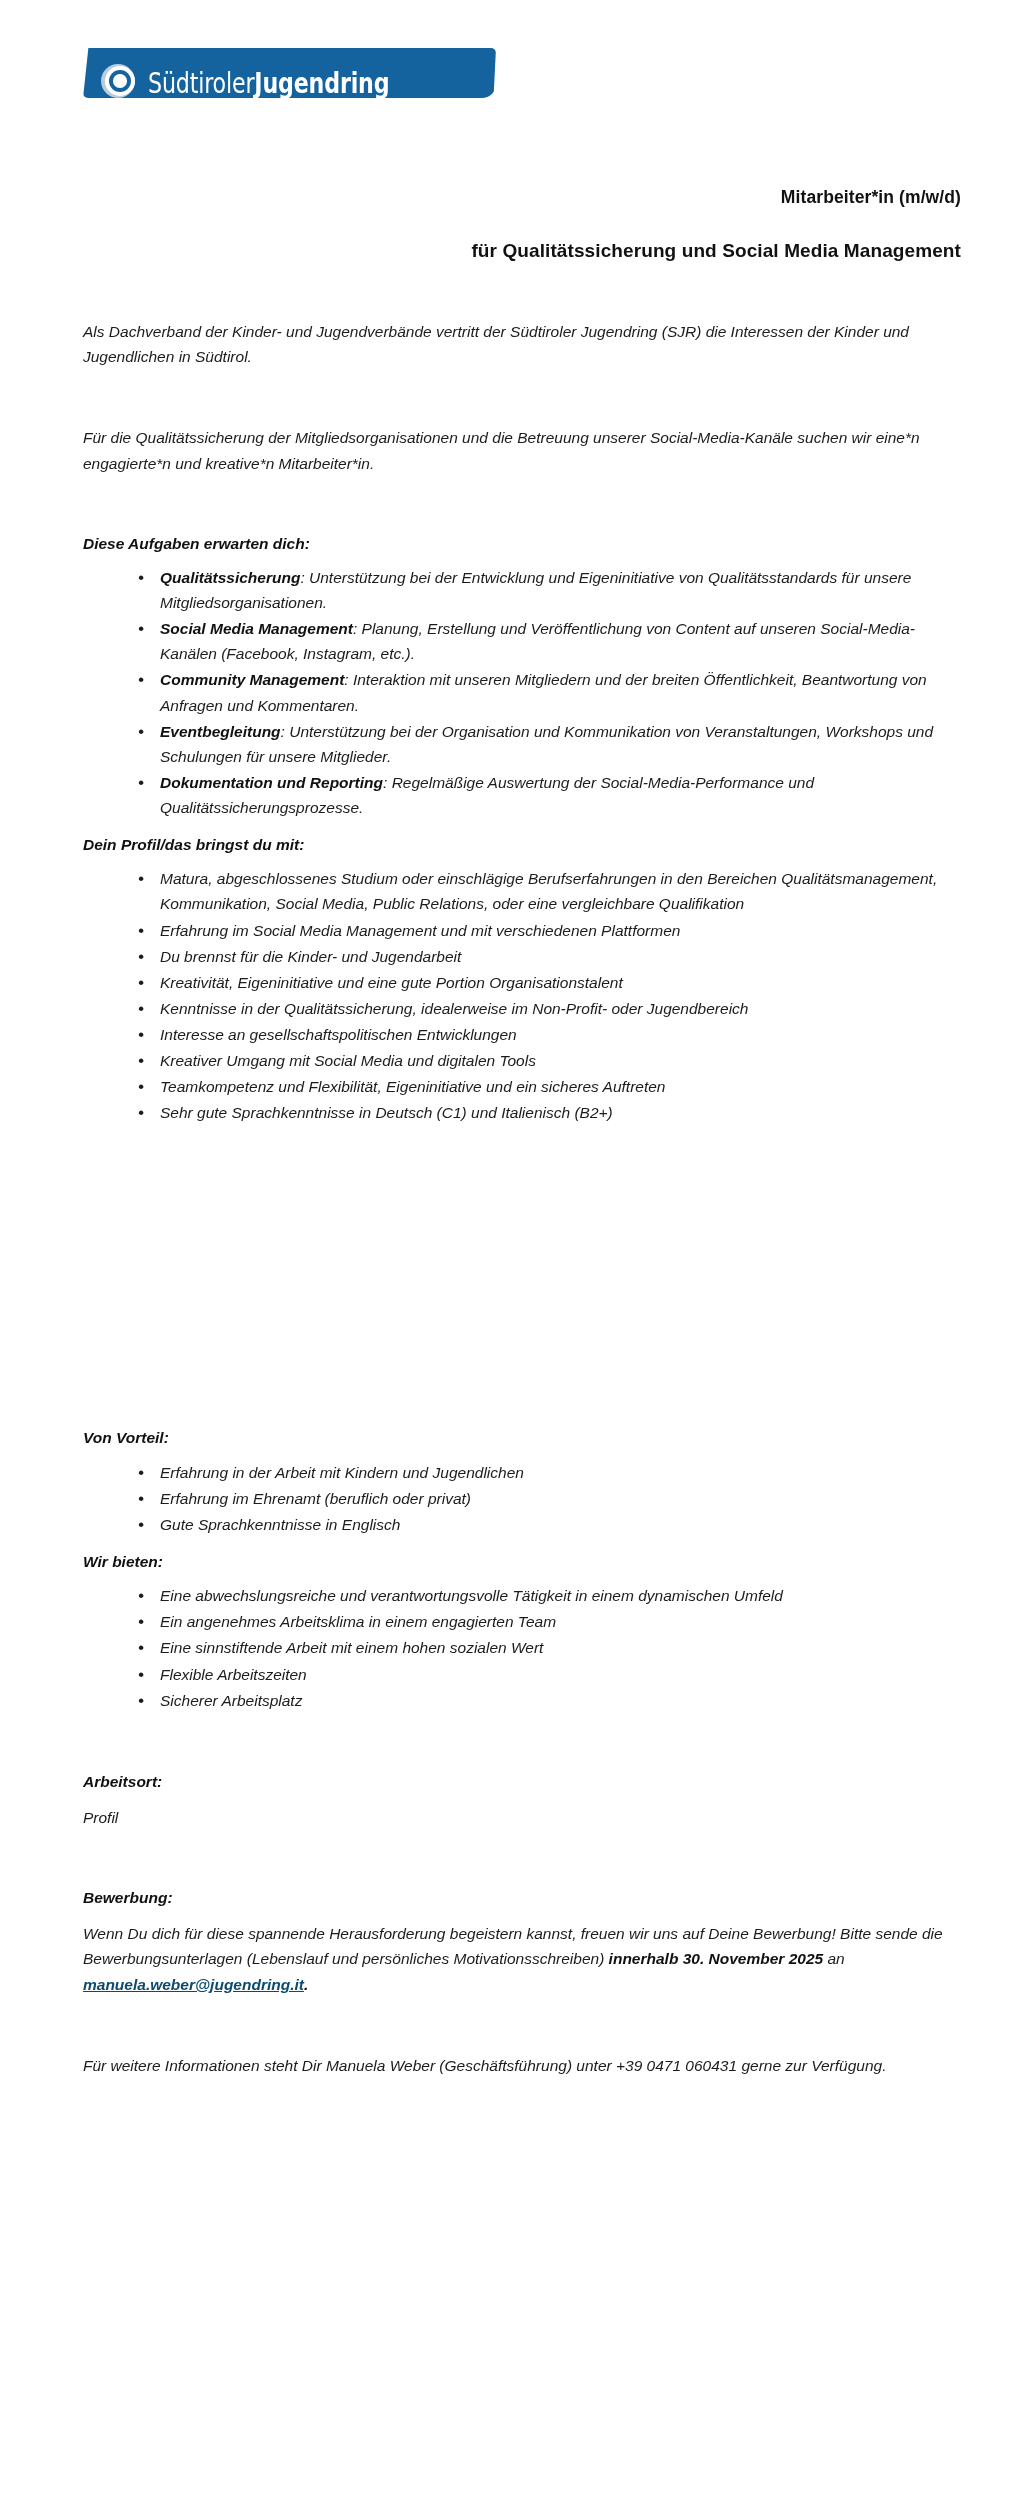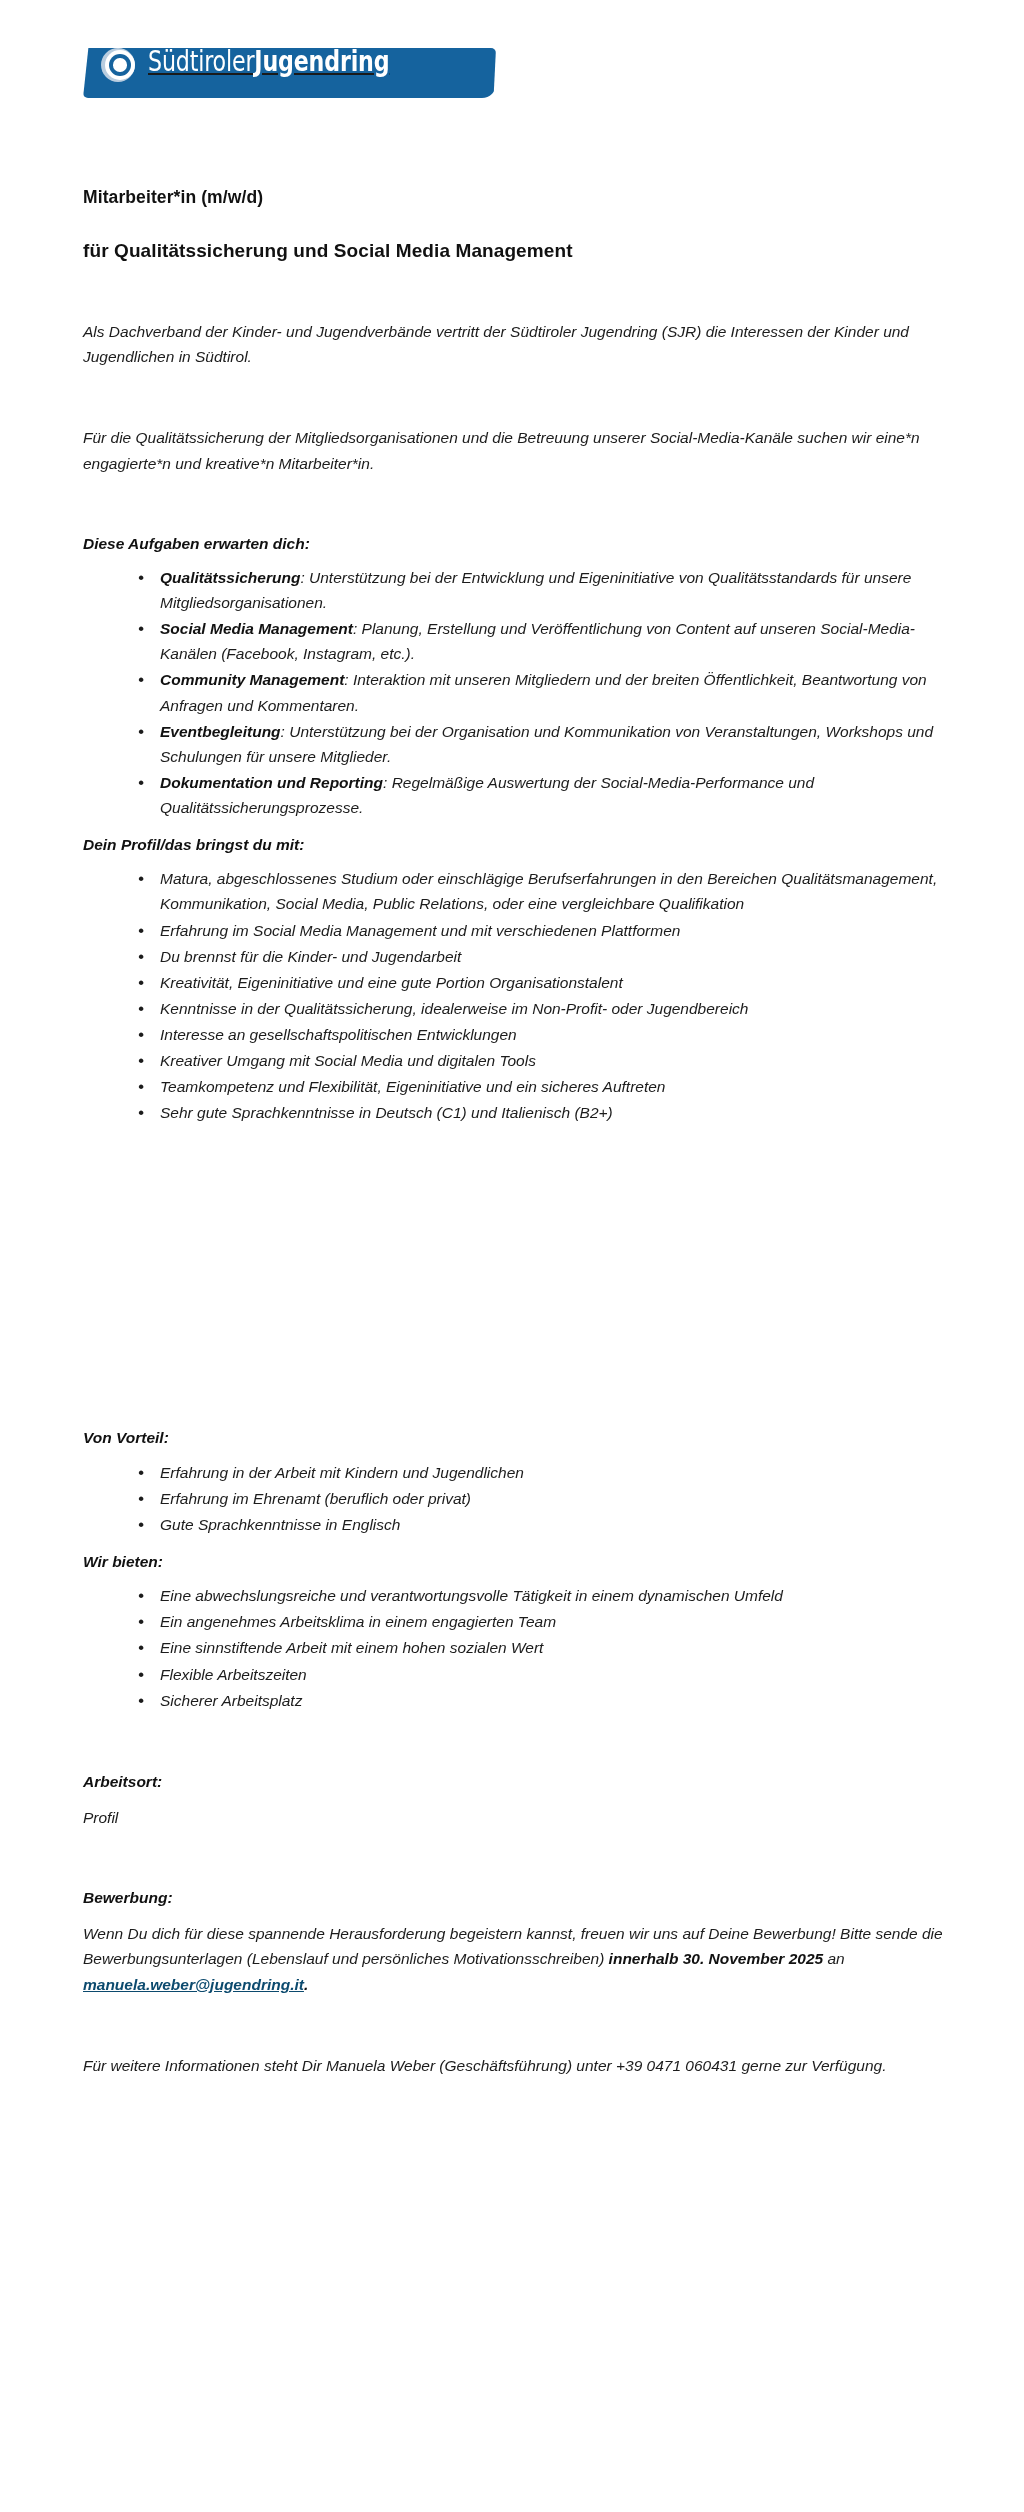--- a/index.html
+++ b/index.html
@@ -33,25 +33,24 @@
   }
   .logo-plate {
     position: relative;
     width: 413px;
     height: 50px;
     background: #15639e;
     border-radius: 5px 5px 14px 5px;
     
     clip-path: polygon(1.3% 0%, 100% 0%, 99.4% 100%, 0% 100%);
     display: flex;
-    align-items: flex-start;
+    align-items: flex-end;
     padding-left: 18px;
     box-sizing: border-box;
     overflow: hidden;
-    text-decoration: underline;
   }
   .logo-mark {
     position: relative;
     width: 34px;
     height: 34px;
     flex: 0 0 34px;
     margin-right: 13px;
   }
   .logo-mark .ring-outer {
     position: absolute;
@@ -108,21 +107,21 @@
   }
   .col {
     margin-left: 83px;
     margin-right: 63px;
     width: 878px;
     font-style: italic;
   }
 
   .title-block {
     margin-top: 186px;
-    text-align: left;
+    text-align: right;
     width: 878px;
     margin-left: 83px;
   }
   .title-line {
     font-weight: 700;
     font-size: 17.5px;
     line-height: 1.35;
     color: #111111;
     letter-spacing: 0.1px;
   }

